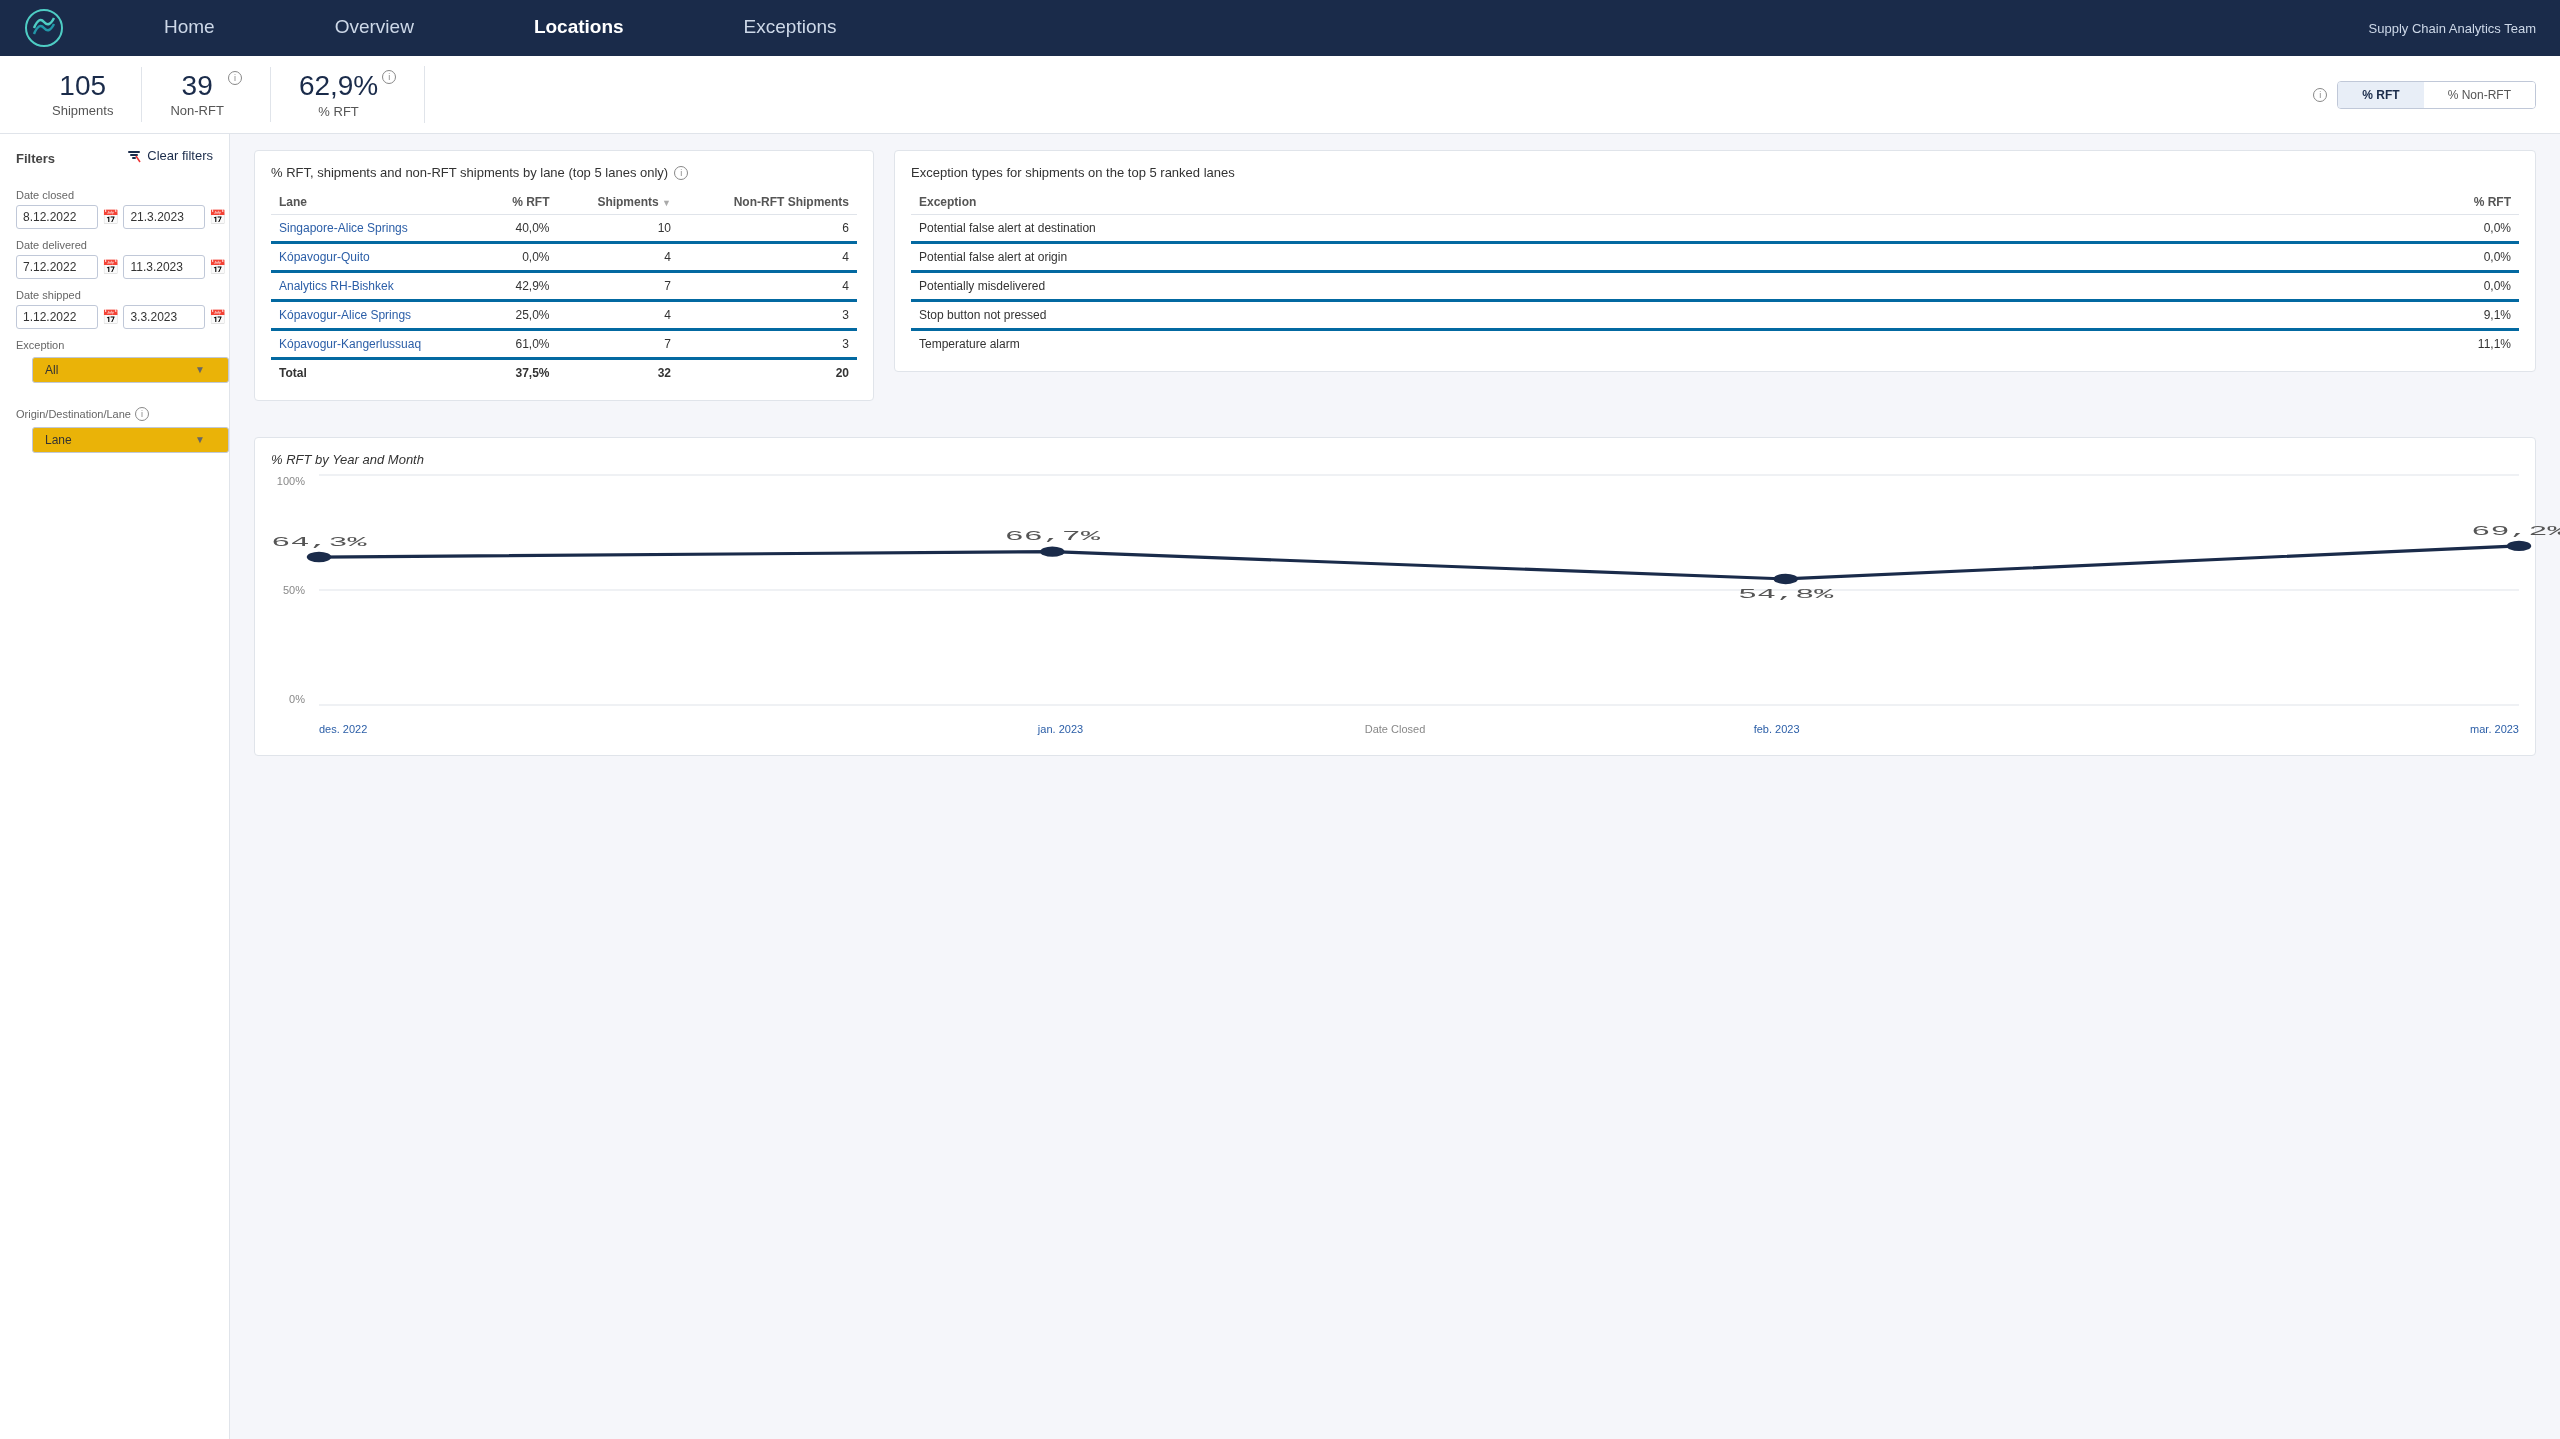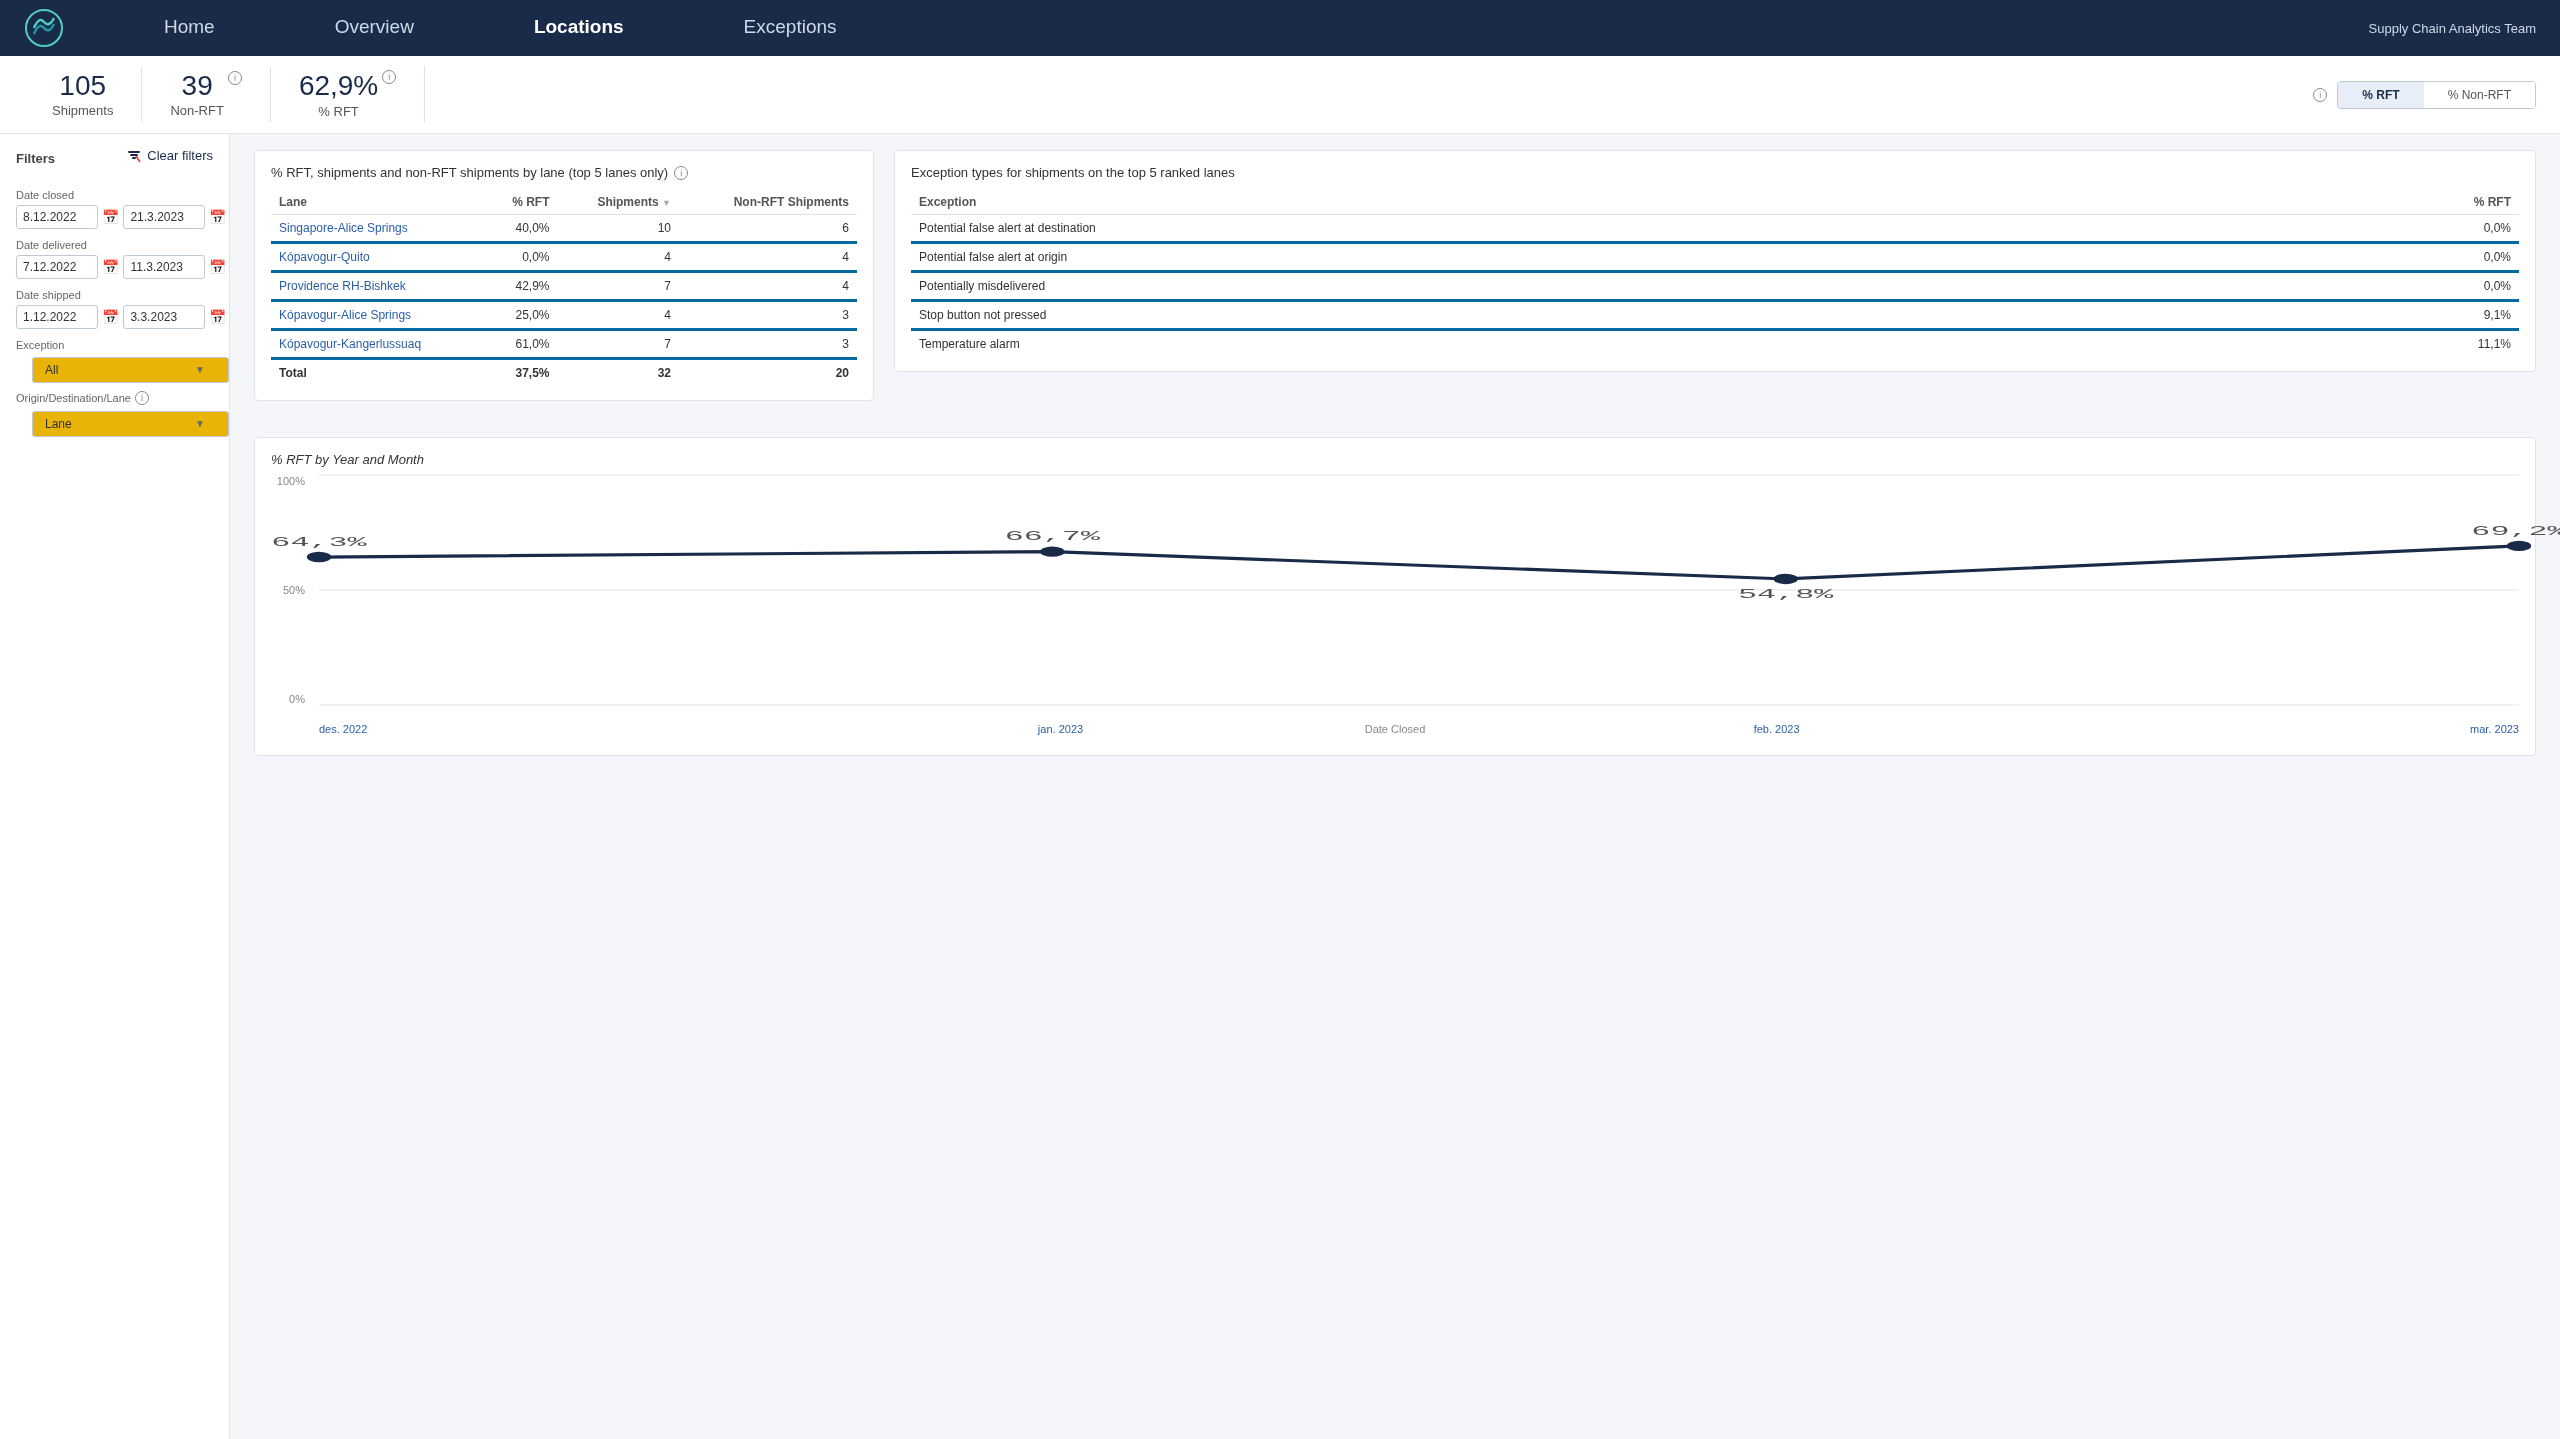--- a/index.html
+++ b/index.html
@@ -427,21 +427,21 @@
     </div>
 
     <div class="filter-label">Exception</div>
     <div class="select-wrapper">
       <select class="filter-select">
         <option>All</option>
       </select>
       <span class="select-arrow">▼</span>
     </div>
 
-    <div class="filter-label" style="margin-top:8px;">
+    <div class="filter-label" style="margin-top:24px;">
       <div class="filter-label-row">
         <span>Origin/Destination/Lane</span>
         <span class="info-icon">i</span>
       </div>
     </div>
     <div class="select-wrapper">
       <select class="filter-select">
         <option>Lane</option>
       </select>
       <span class="select-arrow">▼</span>
@@ -478,21 +478,21 @@
       <td class="right">10</td>
       <td class="right">6</td>
     </tr>
                 <tr>
       <td class="lane-link">Kópavogur-Quito</td>
       <td class="right">0,0%</td>
       <td class="right">4</td>
       <td class="right">4</td>
     </tr>
                 <tr>
-      <td class="lane-link">Providence RH-Bishkek</td>
+      <td class="lane-link">Analytics RH-Bishkek</td>
       <td class="right">42,9%</td>
       <td class="right">7</td>
       <td class="right">4</td>
     </tr>
                 <tr>
       <td class="lane-link">Kópavogur-Alice Springs</td>
       <td class="right">25,0%</td>
       <td class="right">4</td>
       <td class="right">3</td>
     </tr>

